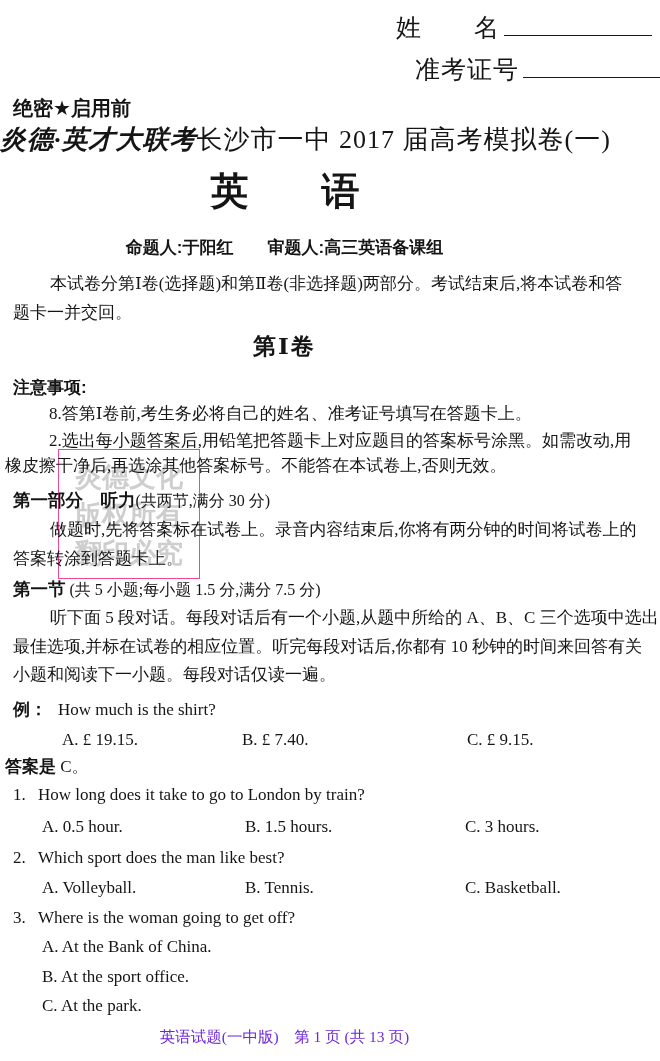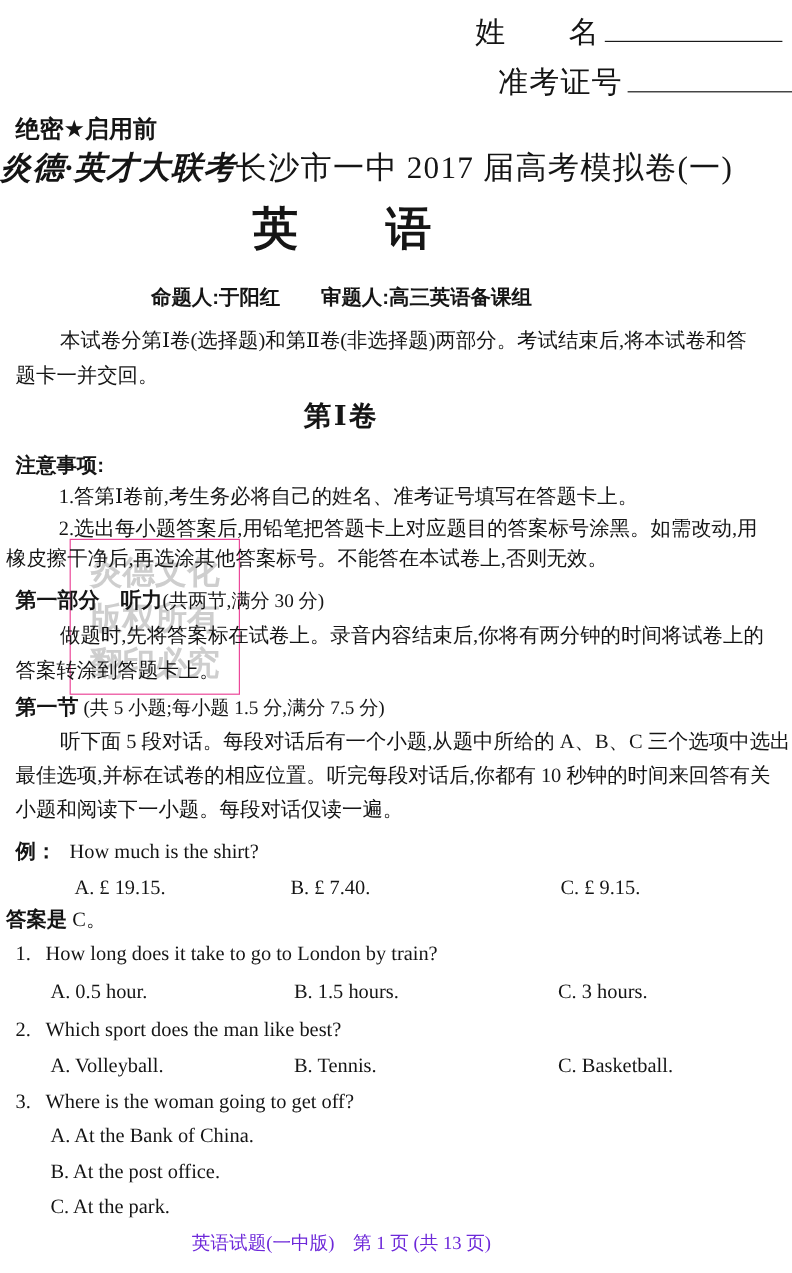--- a/index.html
+++ b/index.html
@@ -69,21 +69,21 @@
     </div>
     <div class="abs center subject-title serif" style="top:168px;">英　　语</div>
     <div class="abs center authors hei" style="top:237px;">命题人:于阳红　　审题人:高三英语备课组</div>
 
     <div class="abs serif body-cn" style="top:273px;left:50px;">本试卷分第Ⅰ卷(选择题)和第Ⅱ卷(非选择题)两部分。考试结束后,将本试卷和答</div>
     <div class="abs serif body-cn" style="top:302px;left:13px;">题卡一并交回。</div>
 
     <div class="abs center vol-heading serif" style="top:333px;">第Ⅰ卷</div>
 
     <div class="abs hei body-cn" style="top:377px;left:13px;">注意事项:</div>
-    <div class="abs serif body-cn" style="top:403px;left:49px;">1.答第Ⅰ卷前,考生务必将自己的姓名、准考证号填写在答题卡上。</div>
+    <div class="abs serif body-cn" style="top:403px;left:49px;">8.答第Ⅰ卷前,考生务必将自己的姓名、准考证号填写在答题卡上。</div>
     <div class="abs serif body-cn" style="top:430px;left:49px;">2.选出每小题答案后,用铅笔把答题卡上对应题目的答案标号涂黑。如需改动,用</div>
     <div class="abs serif body-cn" style="top:455px;left:5px;">橡皮擦干净后,再选涂其他答案标号。不能答在本试卷上,否则无效。</div>
 
     <div class="abs" style="top:490px;left:13px;">
       <span class="hei sec-head-bold">第一部分　听力</span><span class="serif sec-head-rest">(共两节,满分 30 分)</span>
     </div>
     <div class="abs serif body-cn" style="top:519px;left:50px;">做题时,先将答案标在试卷上。录音内容结束后,你将有两分钟的时间将试卷上的</div>
     <div class="abs serif body-cn" style="top:548px;left:13px;">答案转涂到答题卡上。</div>
 
     <div class="abs" style="top:579px;left:13px;">
@@ -114,19 +114,19 @@
       <span class="q-num">2.</span><span>Which sport does the man like best?</span>
     </div>
     <div class="abs serif body-cn" style="top:877px;left:42px;">
       <span class="opt opt-a">A. Volleyball.</span><span class="opt opt-b">B. Tennis.</span><span class="opt">C. Basketball.</span>
     </div>
 
     <div class="abs serif body-cn" style="top:907px;left:13px;">
       <span class="q-num">3.</span><span>Where is the woman going to get off?</span>
     </div>
     <div class="abs serif body-cn" style="top:936px;left:42px;">A. At the Bank of China.</div>
-    <div class="abs serif body-cn" style="top:966px;left:42px;">B. At the post office.</div>
+    <div class="abs serif body-cn" style="top:966px;left:42px;">B. At the sport office.</div>
     <div class="abs serif body-cn" style="top:995px;left:42px;">C. At the park.</div>
 
     <div class="abs center footer serif" style="top:1027px;">英语试题(一中版)　第 1 页 (共 13 页)</div>
 
   </div>
 </div>
 
 </body></html>

